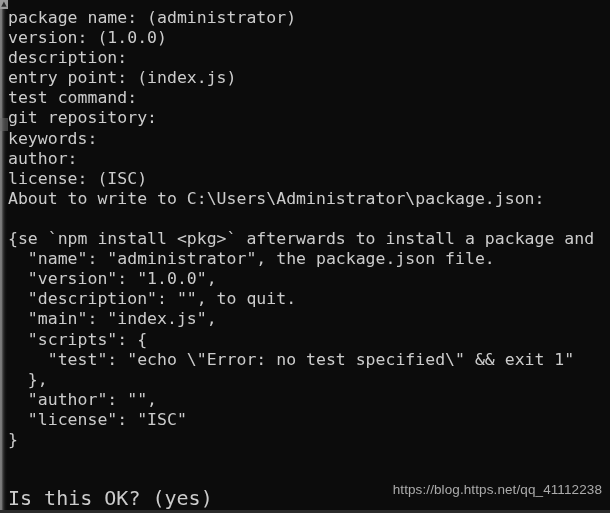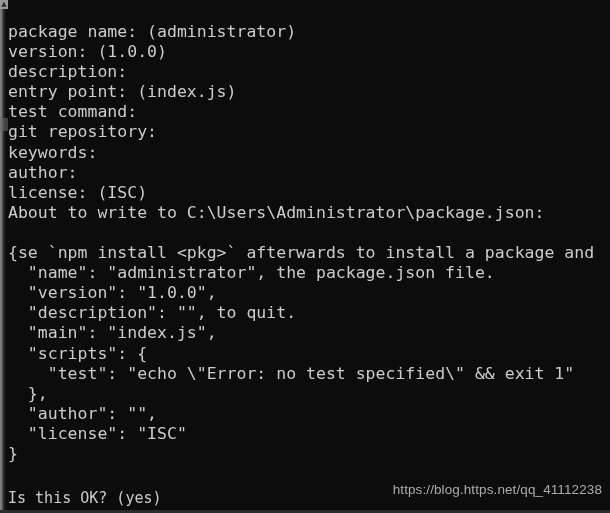--- a/index.html
+++ b/index.html
@@ -58,21 +58,21 @@
     left: 0;
     bottom: 0;
     width: 610px;
     height: 3px;
     background: #2b2b2b;
   }
 
   #terminal-text {
     position: absolute;
     left: 8px;
-    top: 22px;
+    top: 8px;
     width: 600px;
     color: #cccccc;
     font-size: 16.5px;
     line-height: 20.1px;
     letter-spacing: 0px;
     white-space: pre;
   }
 
   .console-line {
     height: 20.1px;
@@ -82,21 +82,21 @@
 
   .console-line.blank {
     color: transparent;
   }
 
   #prompt-block {
     position: absolute;
     left: 8px;
     top: 488px;
     color: #cccccc;
-    font-size: 15px;
+    font-size: 20px;
     line-height: 20.1px;
     white-space: pre;
     font-family: "DejaVu Sans Mono", "Liberation Mono", monospace;
   }
 
   #watermark {
     position: absolute;
     right: 8px;
     top: 481px;
     color: #b9b9b9;

